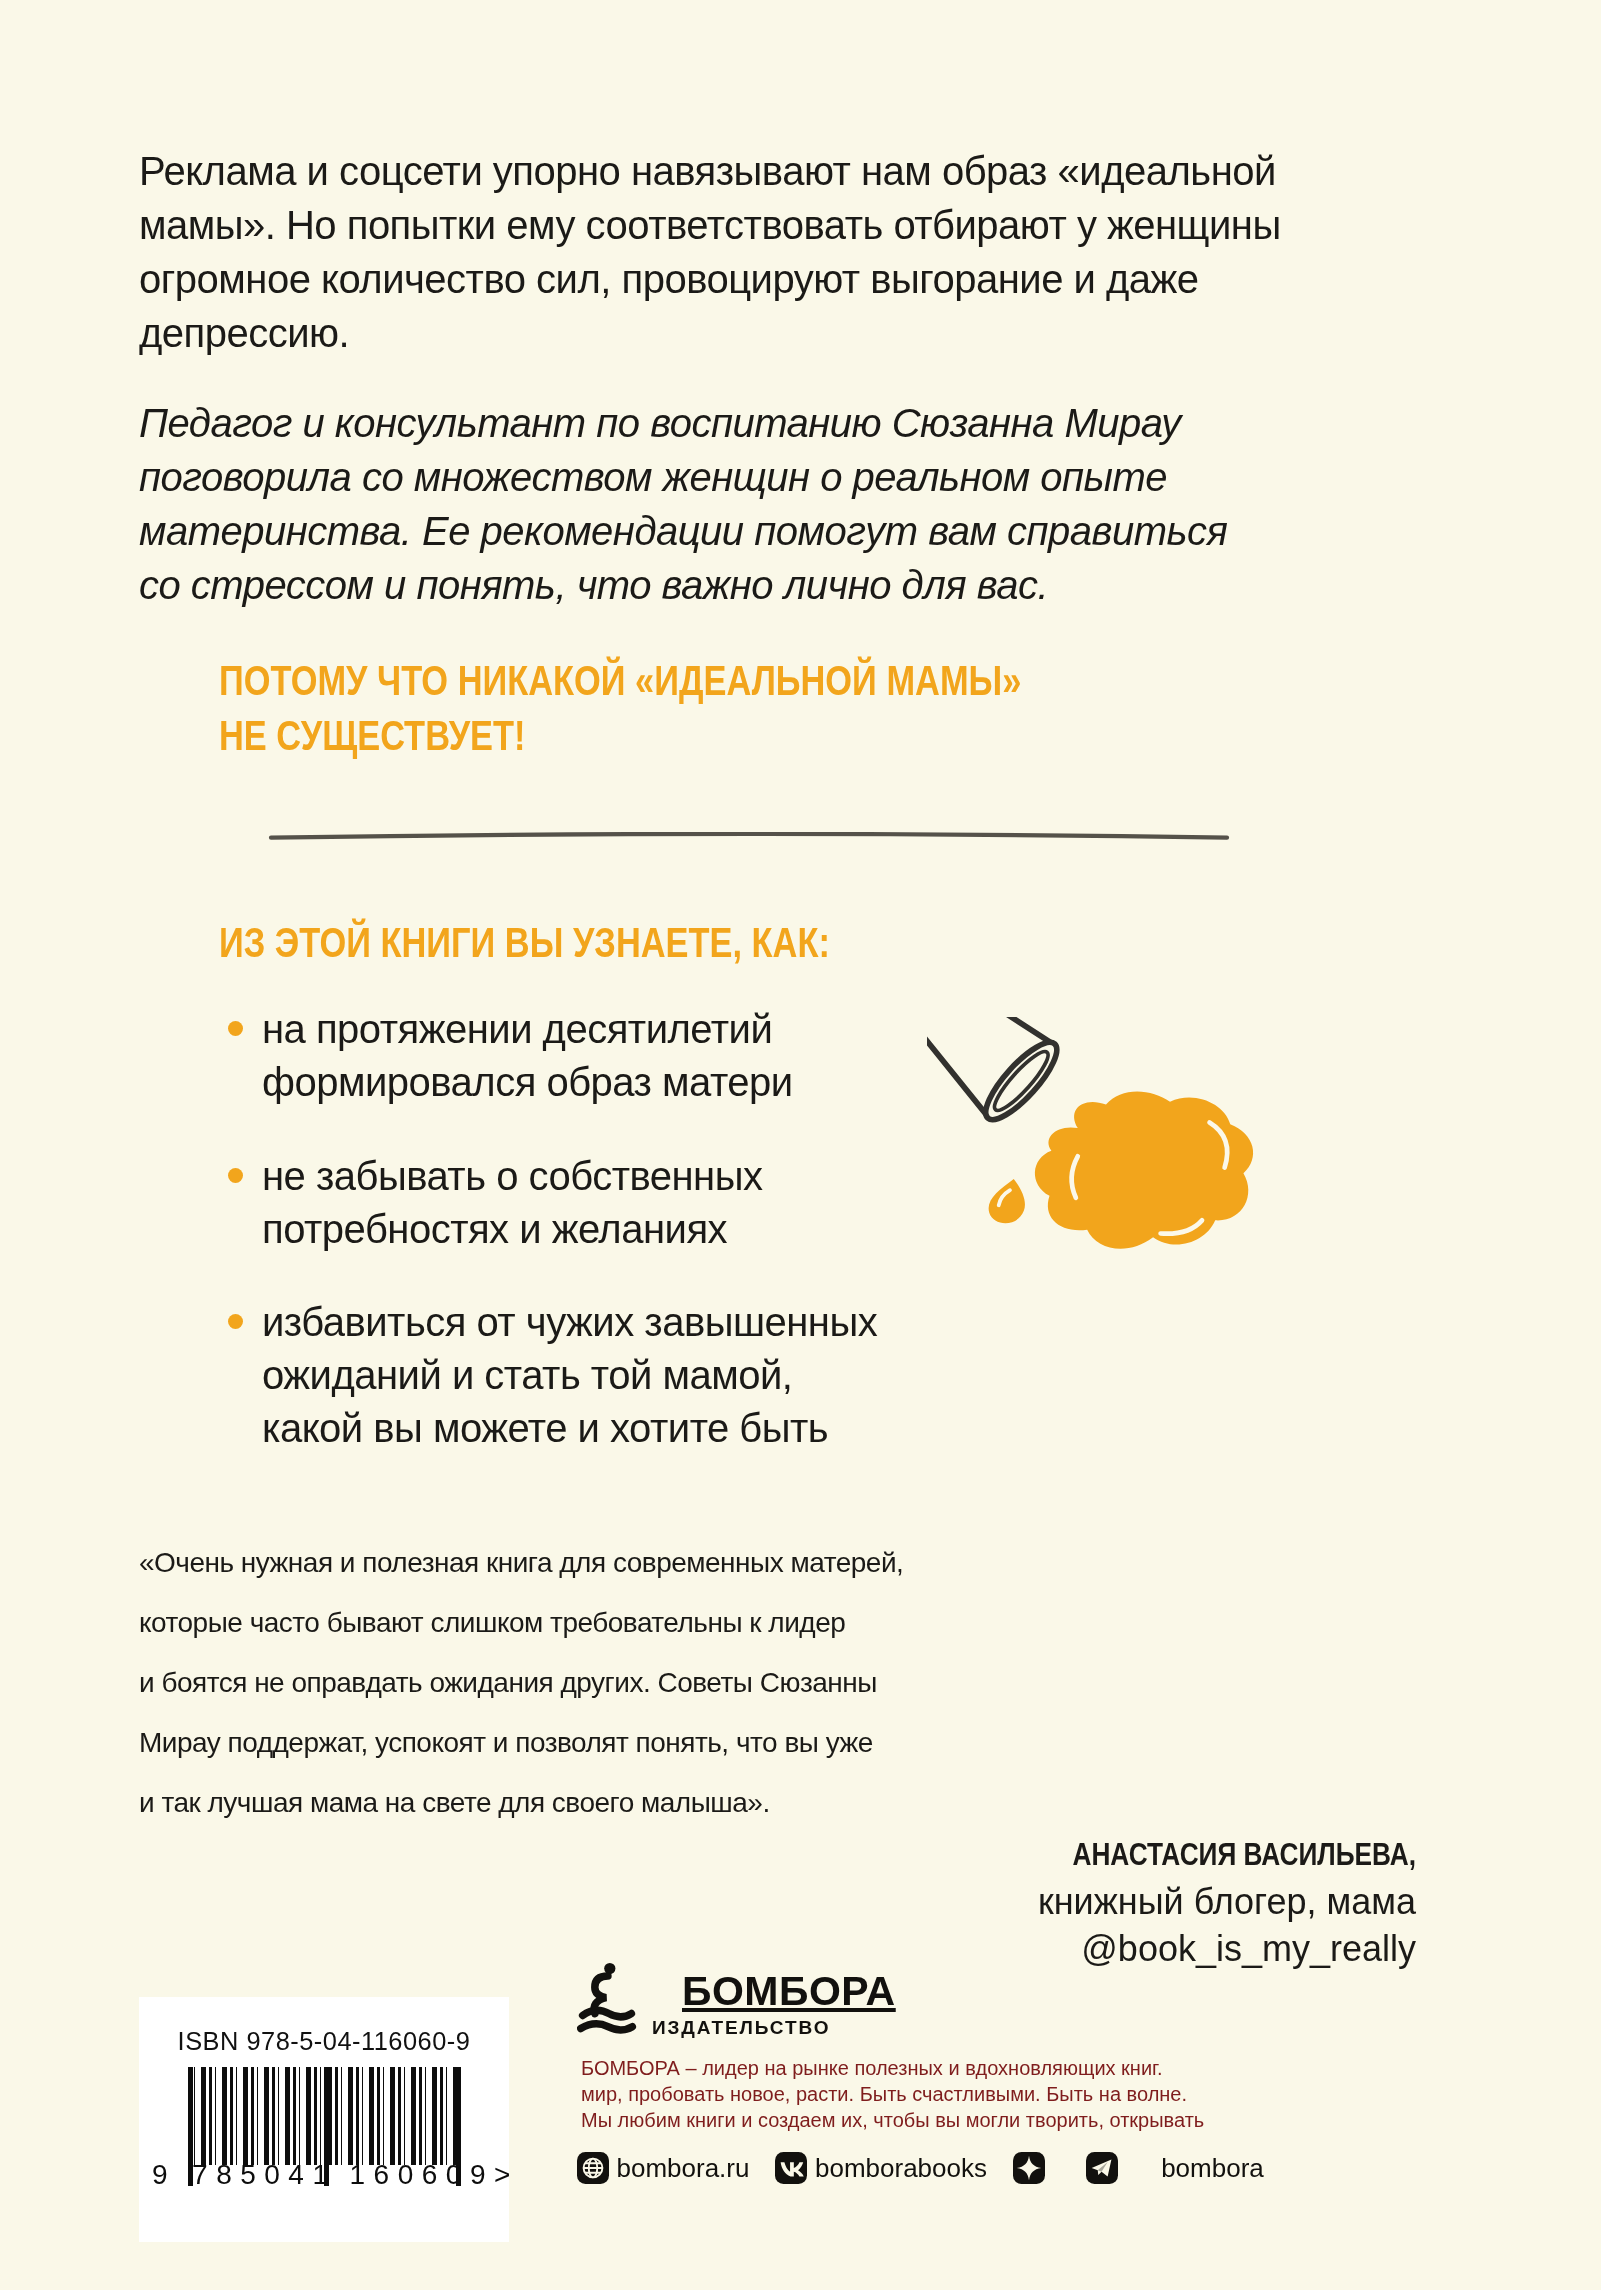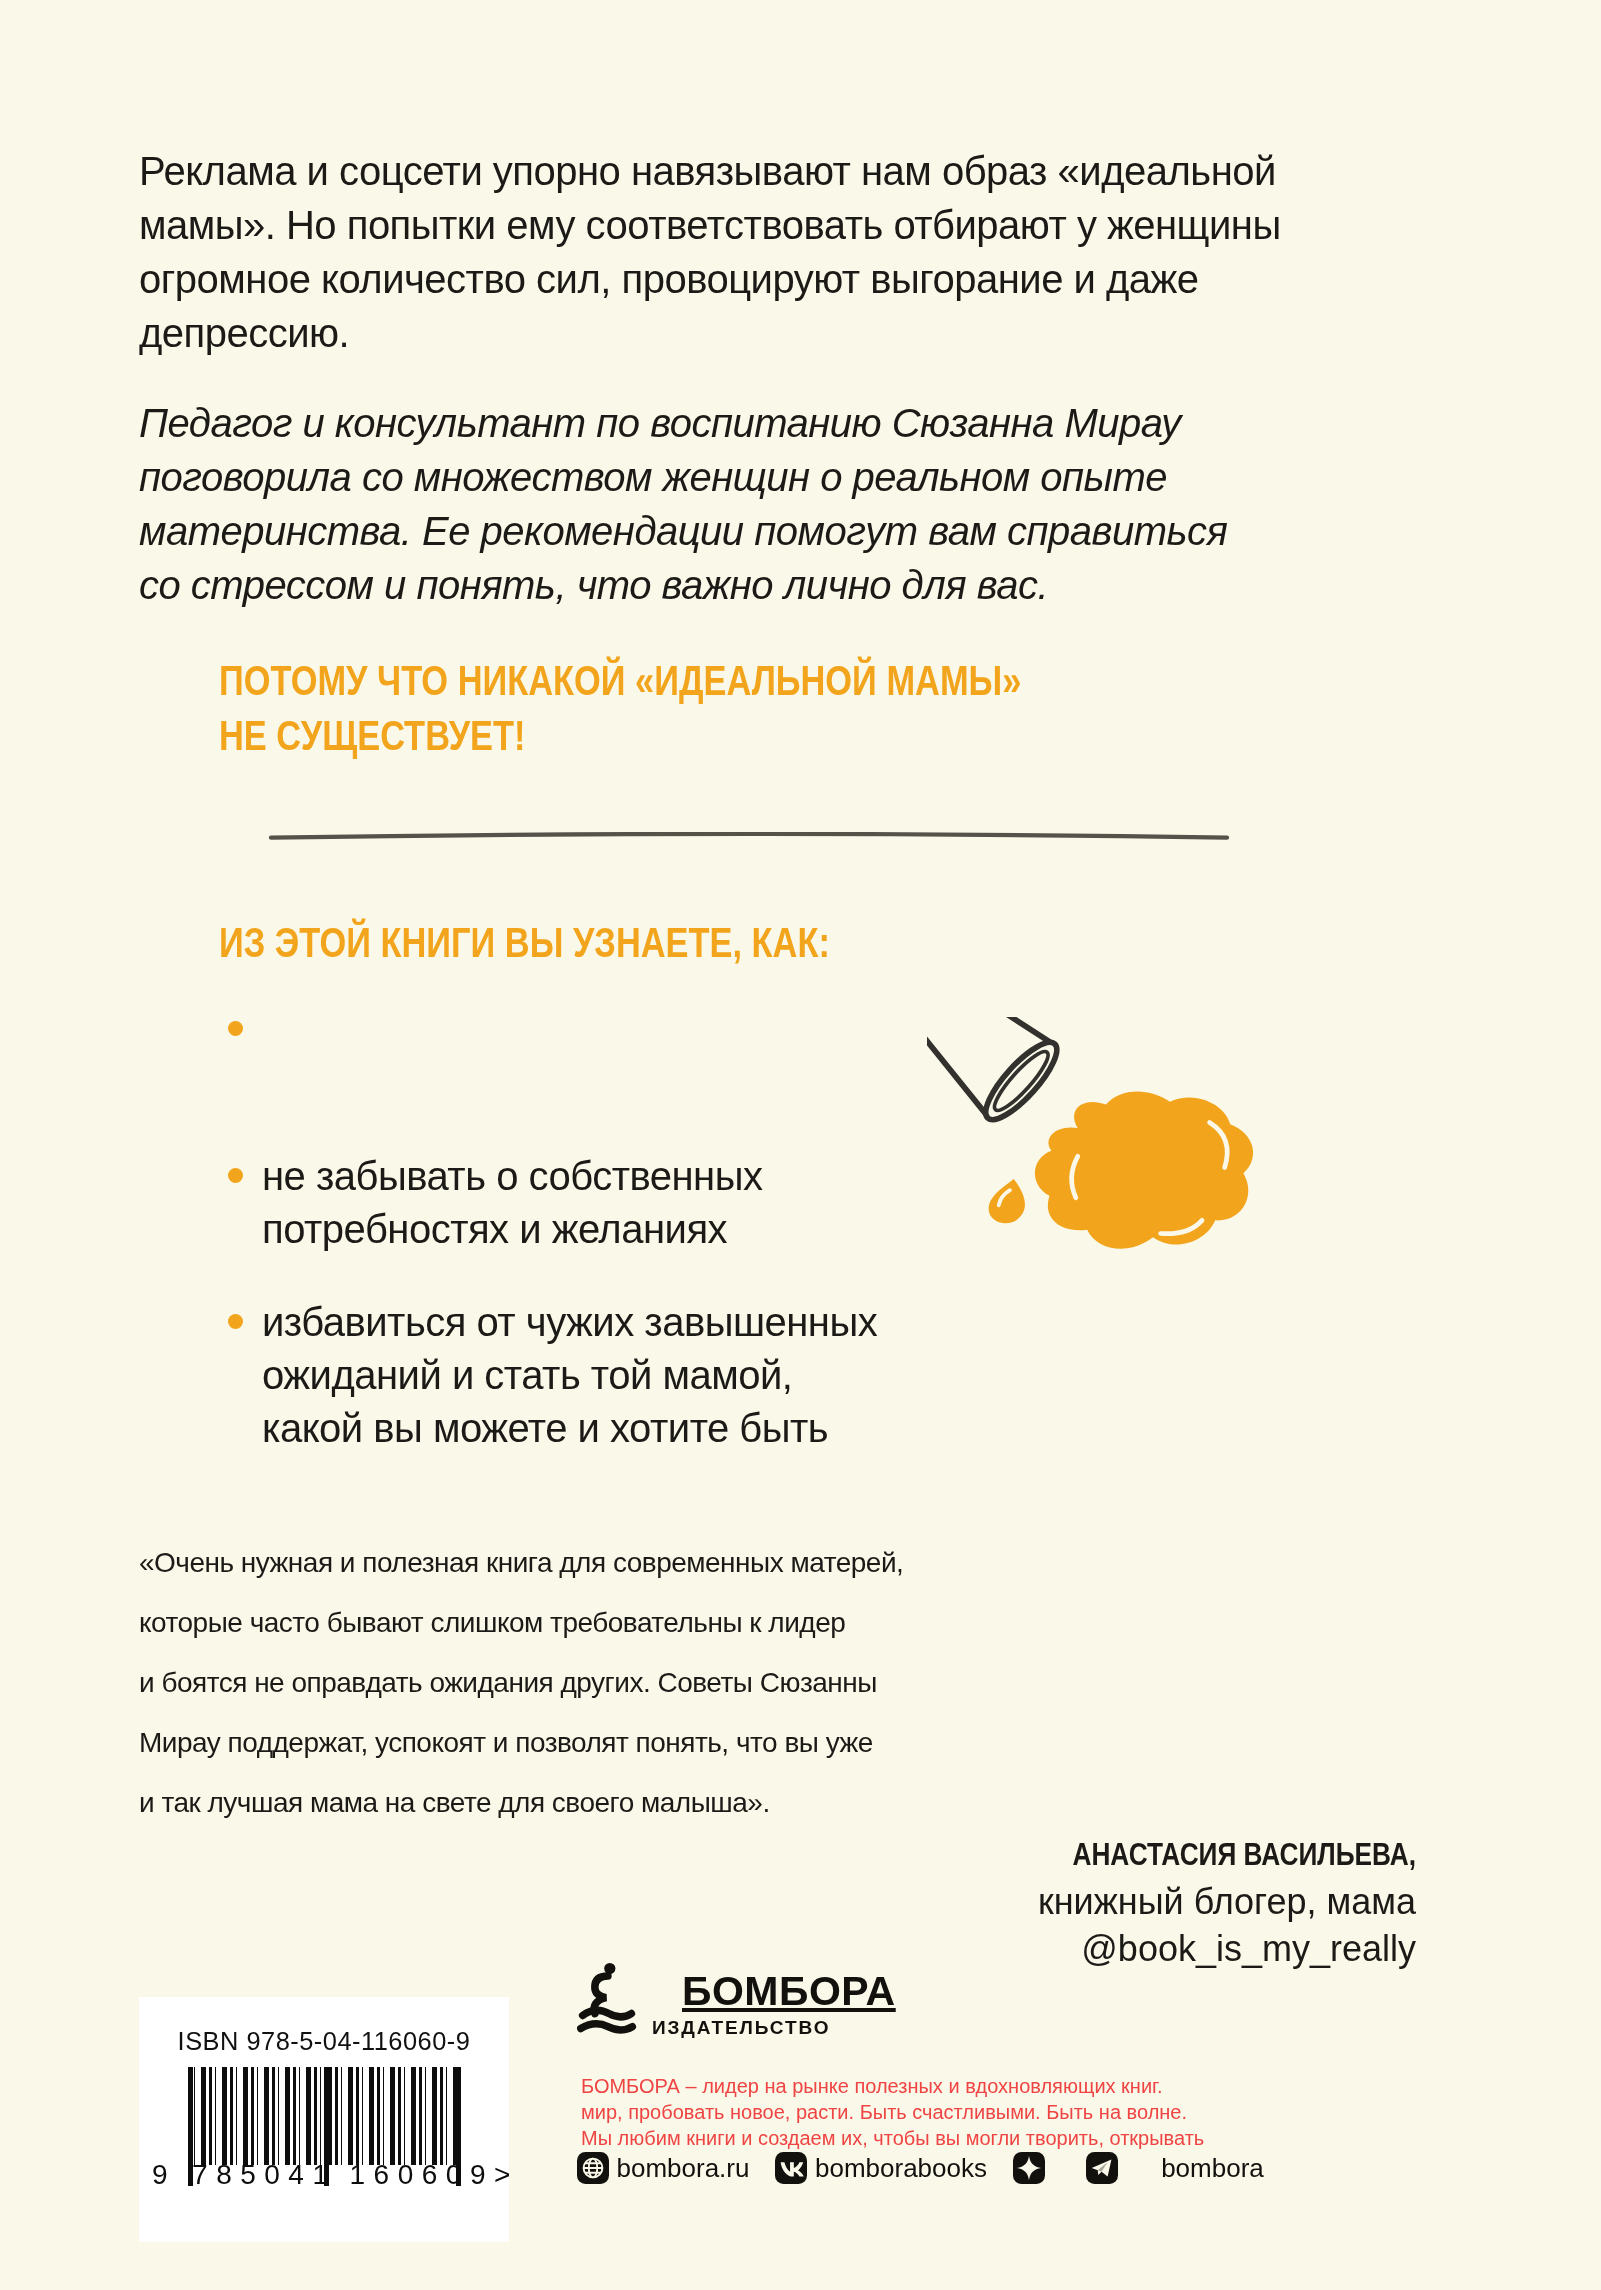--- a/index.html
+++ b/index.html
@@ -50,21 +50,21 @@
       #0d0d0d 0 2.8px,#ffffff 2.8px 5.6px,
       #0d0d0d 5.6px 7.5px,#ffffff 7.5px 13px,
       #0d0d0d 13px 18px,#ffffff 18px 21px);
   }
   .guard{position:absolute;top:70px;width:4.7px;height:119px;background:#0d0d0d;}
   .bc-digits{
     position:absolute;left:13px;top:162px;width:339px;
     font-size:28px;color:#0d0d0d;display:flex;align-items:flex-end;
   }
   .bc-digits .g{letter-spacing:8.5px;}
-  .pub-desc{font-size:20px;line-height:26px;color:#ef4444;margin-top:18px;}
+  .pub-desc{font-size:20px;line-height:26px;color:#7f1d1d;}
   .logo-name{font-size:41px;font-weight:bold;letter-spacing:0.5px;color:#12110e;line-height:43px;}
   .logo-sub{font-size:19px;font-weight:bold;letter-spacing:1.9px;color:#12110e;}
   .links-row{display:flex;align-items:center;}
   .link-item{display:flex;align-items:center;margin-right:26px;}
   .link-label{font-size:26px;color:#12110e;margin-left:7.5px;}
   .sq-icon{width:32px;height:32px;flex:0 0 auto;}
 </style>
 </head>
 <body>
 
@@ -92,20 +92,24 @@
   <div class="abs" style="left:268px;top:827px;width:962px;height:9.4px;">
     <svg width="962" height="9.4" viewBox="0 0 1022 10">
       <path d="M2,6 Q511,-2 1020,6" stroke="#55524A" stroke-width="4.5" fill="none" stroke-linecap="round"></path>
     </svg>
   </div>
 
   <div class="abs callout" style="left:219px;top:915px;">ИЗ ЭТОЙ КНИГИ ВЫ УЗНАЕТЕ, КАК:</div>
 
   <div class="abs bullet-row" style="left:228px;top:1003px;width:753px;">
     <div class="bullet-dot"></div>
+    <div class="bullet-text">
+      <div>на протяжении десятилетий</div>
+      <div>формировался образ матери</div>
+    </div>
   </div>
 
   <div class="abs bullet-row" style="left:228px;top:1150px;width:753px;">
     <div class="bullet-dot"></div>
     <div class="bullet-text">
       <div>не забывать о собственных</div>
       <div>потребностях и желаниях</div>
     </div>
   </div>
 

